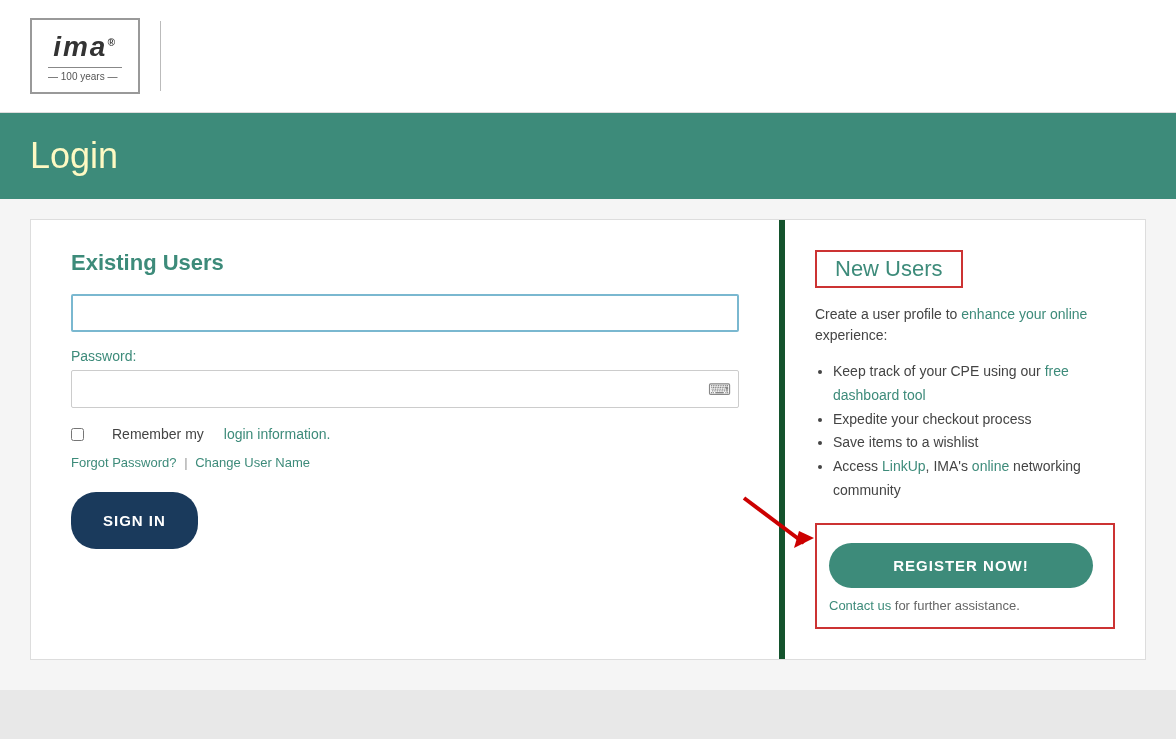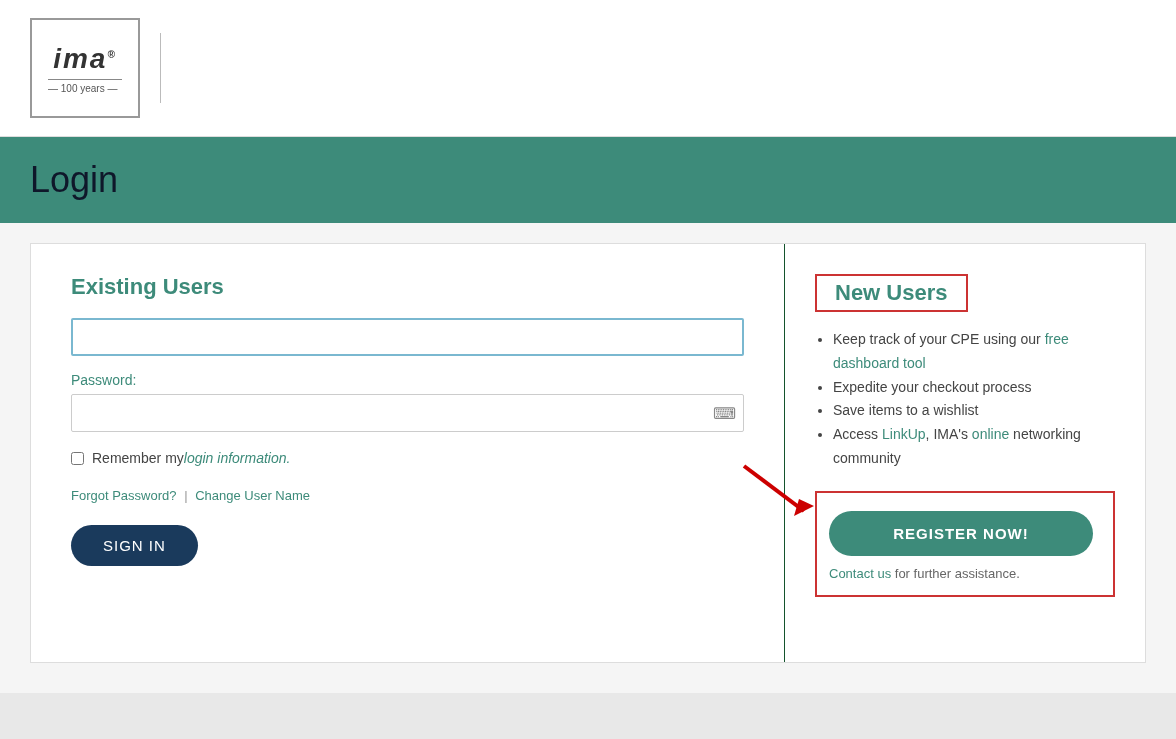--- a/index.html
+++ b/index.html
@@ -19,21 +19,21 @@
       border-bottom: 1px solid #ddd;
     }
     .logo-box {
       border: 2px solid #999;
       padding: 10px 16px;
       display: flex;
       flex-direction: column;
       align-items: center;
       justify-content: center;
       width: 110px;
-      height: 100px;
+      height: 76px;
       margin-right: 20px;
     }
     .logo-ima {
       font-size: 28px;
       font-weight: bold;
       font-style: italic;
       color: #333;
       letter-spacing: 2px;
     }
     .logo-reg {
@@ -59,21 +59,21 @@
       color: #444;
       line-height: 1.6;
     }
 
     
     .login-banner {
       background: #3d8b7a;
       padding: 22px 30px;
     }
     .login-banner h1 {
-      color: #0f172a;
+      color: #fef9c3;
       font-size: 36px;
       font-weight: normal;
     }
 
     
     .main-content {
       background: #f5f5f5;
       padding: 20px 30px 30px 30px;
       margin: 0;
     }
@@ -81,21 +81,21 @@
       background: #fff;
       border: 1px solid #ddd;
       display: flex;
       min-height: 420px;
     }
 
     
     .existing-users {
       flex: 1;
       padding: 30px 40px;
-      border-right: 1px solid #14532d;
+      border-right: 6px solid #14532d;
     }
     .section-title {
       color: #3d8b7a;
       font-size: 22px;
       font-weight: bold;
       margin-bottom: 18px;
     }
     .field-label {
       color: #3d8b7a;
       font-size: 14px;
@@ -131,72 +131,72 @@
       right: 8px;
       top: 50%;
       transform: translateY(-50%);
       color: #888;
       font-size: 16px;
       cursor: pointer;
     }
     .remember-row {
       display: flex;
       align-items: center;
-      margin-bottom: 22px;
+      margin-bottom: 13px;
       font-size: 14px;
       color: #444;
+      gap: 20px;
     }
     .remember-row input[type="checkbox"] {
       margin-right: 8px;
     }
     .remember-row a {
       color: #3d8b7a;
       text-decoration: none;
-      font-style: italic;
     }
     .links-row {
       font-size: 13px;
       color: #3d8b7a;
       margin-bottom: 22px;
     }
     .links-row a {
       color: #3d8b7a;
       text-decoration: none;
     }
     .links-row span {
       color: #999;
       margin: 0 4px;
     }
     .sign-in-btn {
       background: #1a3a5c;
       color: #fff;
       border: none;
       border-radius: 25px;
-      padding: 12px 32px;
+      padding: 20px 32px;
       font-size: 15px;
-      font-weight: normal;
+      font-weight: bold;
       letter-spacing: 1px;
       cursor: pointer;
     }
 
     
     .new-users {
       width: 360px;
       padding: 30px 30px;
     }
     .new-users-title-box {
       border: 2px solid #cc3333;
       display: inline-block;
       padding: 4px 18px;
       margin-bottom: 16px;
     }
     .new-users-title {
       color: #3d8b7a;
       font-size: 22px;
-      font-weight: bold;
+      font-weight: normal;
     }
     .new-users-desc {
       font-size: 14px;
       color: #444;
       margin-bottom: 14px;
       line-height: 1.5;
     }
     .new-users-desc a {
       color: #3d8b7a;
       text-decoration: none;
@@ -299,20 +299,23 @@
       </div>
 
       <button class="sign-in-btn">SIGN IN</button>
     </div>
 
     <div class="new-users">
       <div class="new-users-title-box">
         <span class="new-users-title">New Users</span>
       </div>
 
+      <p class="new-users-desc">
+        Create a user profile to <a href="#">enhance your online</a> experience:
+      </p>
 
       <ul class="benefits-list">
         <li>Keep track of your CPE using our <a href="#">free dashboard tool</a></li>
         <li>Expedite your checkout process</li>
         <li>Save items to a wishlist</li>
         <li>Access <a href="#">LinkUp</a>, IMA's <a href="#">online</a> networking community</li>
       </ul>
 
       <div class="register-box">
         <button class="register-btn">REGISTER NOW!</button>

